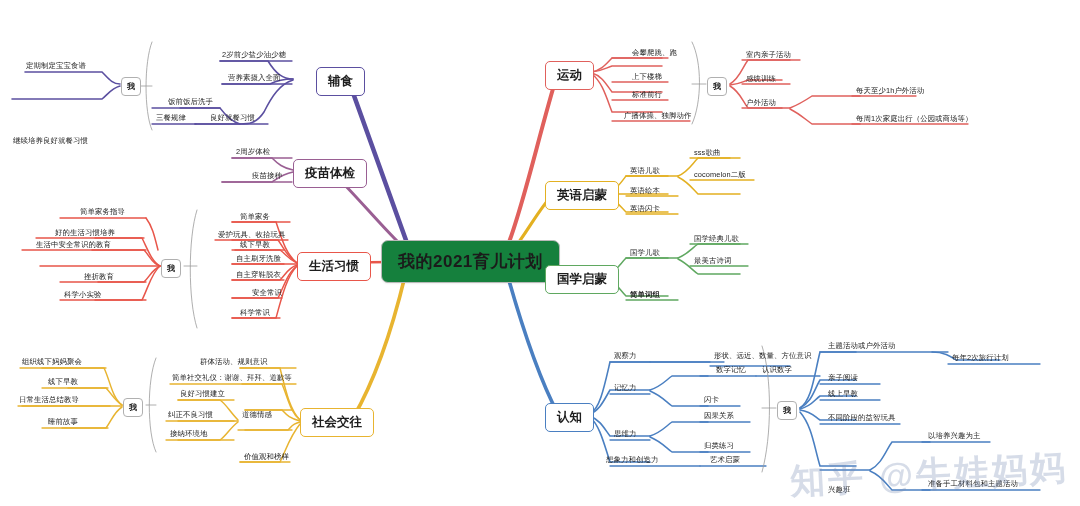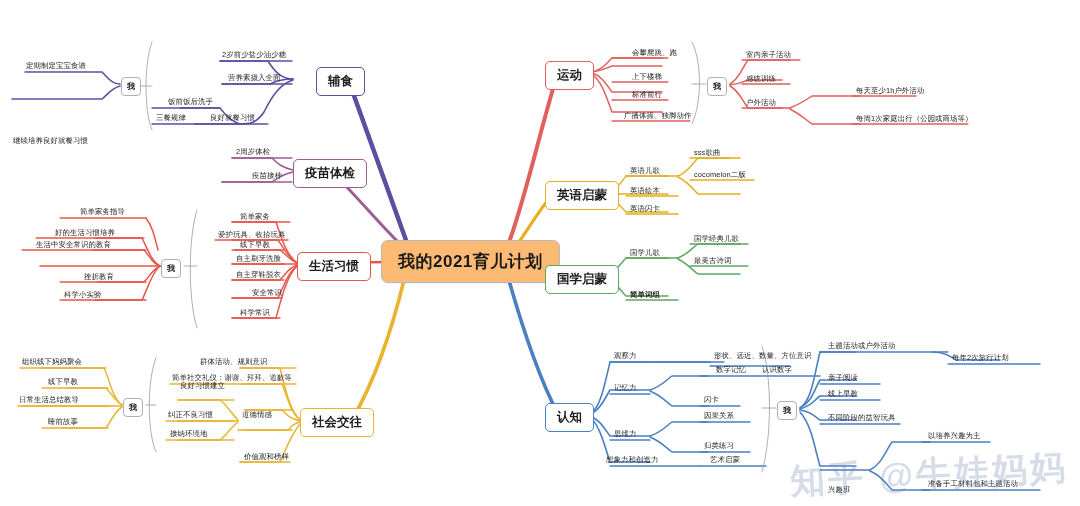--- a/index.html
+++ b/index.html
@@ -2,21 +2,21 @@
 <html><head>
 <meta charset="utf-8">
 <style>
   html,body{margin:0;padding:0;background:#ffffff;}
   body{width:1080px;height:506px;overflow:hidden;position:relative;
        font-family:"Liberation Sans","DejaVu Sans",sans-serif;}
   #stage{position:absolute;left:0;top:0;width:1080px;height:506px;}
   svg.links{position:absolute;left:0;top:0;width:1080px;height:506px;pointer-events:none;}
   .node{position:absolute;box-sizing:border-box;white-space:nowrap;
         display:flex;align-items:center;justify-content:center;}
-  .center-node{background:#fdba74;border:1px solid #b9b9b9;border-radius:7px;
+  .center-node{background:#15803d;border:1px solid #b9b9b9;border-radius:7px;
         font-size:17px;font-weight:bold;color:#1b1b1b;padding:9px 16px;
         box-shadow:0 1px 2px rgba(0,0,0,.06);letter-spacing:.5px;}
   .main-node{border-radius:5px;border-width:1.4px;border-style:solid;
         background:#ffffff;font-size:12.5px;font-weight:bold;color:#1e1e1e;
         padding:5px 11px;}
   .me-node{border:1px solid #b0b0b0;border-radius:4px;background:#fff;
         font-size:8px;color:#222;padding:3px 5px;font-weight:bold;}
   .leaf{position:absolute;font-size:7.4px;color:#1d1d1d;white-space:nowrap;
         line-height:10px;letter-spacing:.1px;}
   .watermark{position:absolute;right:12px;bottom:8px;font-size:35px;
@@ -251,21 +251,21 @@
   <div class="leaf" style="left:236px;top:270px;">自主穿鞋脱衣</div>
   <div class="leaf" style="left:240px;top:288px;margin-left:12px;">安全常识</div>
   <div class="leaf" style="left:240px;top:308px;">科学常识</div>
 
   <div class="leaf" style="left:22px;top:357px;">组织线下妈妈聚会</div>
   <div class="leaf" style="left:48px;top:377px;">线下早教</div>
   <div class="leaf" style="left:19px;top:395px;">日常生活总结教导</div>
   <div class="leaf" style="left:48px;top:417px;">睡前故事</div>
   <div class="leaf" style="left:200px;top:357px;">群体活动、规则意识</div>
   <div class="leaf" style="left:172px;top:373px;">简单社交礼仪：谢谢、拜拜、道歉等</div>
-  <div class="leaf" style="left:180px;top:381px;">良好习惯建立</div>
+  <div class="leaf" style="left:180px;top:389px;">良好习惯建立</div>
   <div class="leaf" style="left:168px;top:410px;">纠正不良习惯</div>
   <div class="leaf" style="left:170px;top:429px;">接纳环境地</div>
   <div class="leaf" style="left:242px;top:410px;">道德情感</div>
   <div class="leaf" style="left:244px;top:452px;">价值观和榜样</div>
 
   <div class="leaf" style="left:632px;top:48px;">会攀爬跳、跑</div>
   <div class="leaf" style="left:632px;top:72px;">上下楼梯</div>
   <div class="leaf" style="left:632px;top:90px;">标准前行</div>
   <div class="leaf" style="left:624px;top:111px;">广播体操、独脚动作</div>
   <div class="leaf" style="left:746px;top:50px;">室内亲子活动</div>

